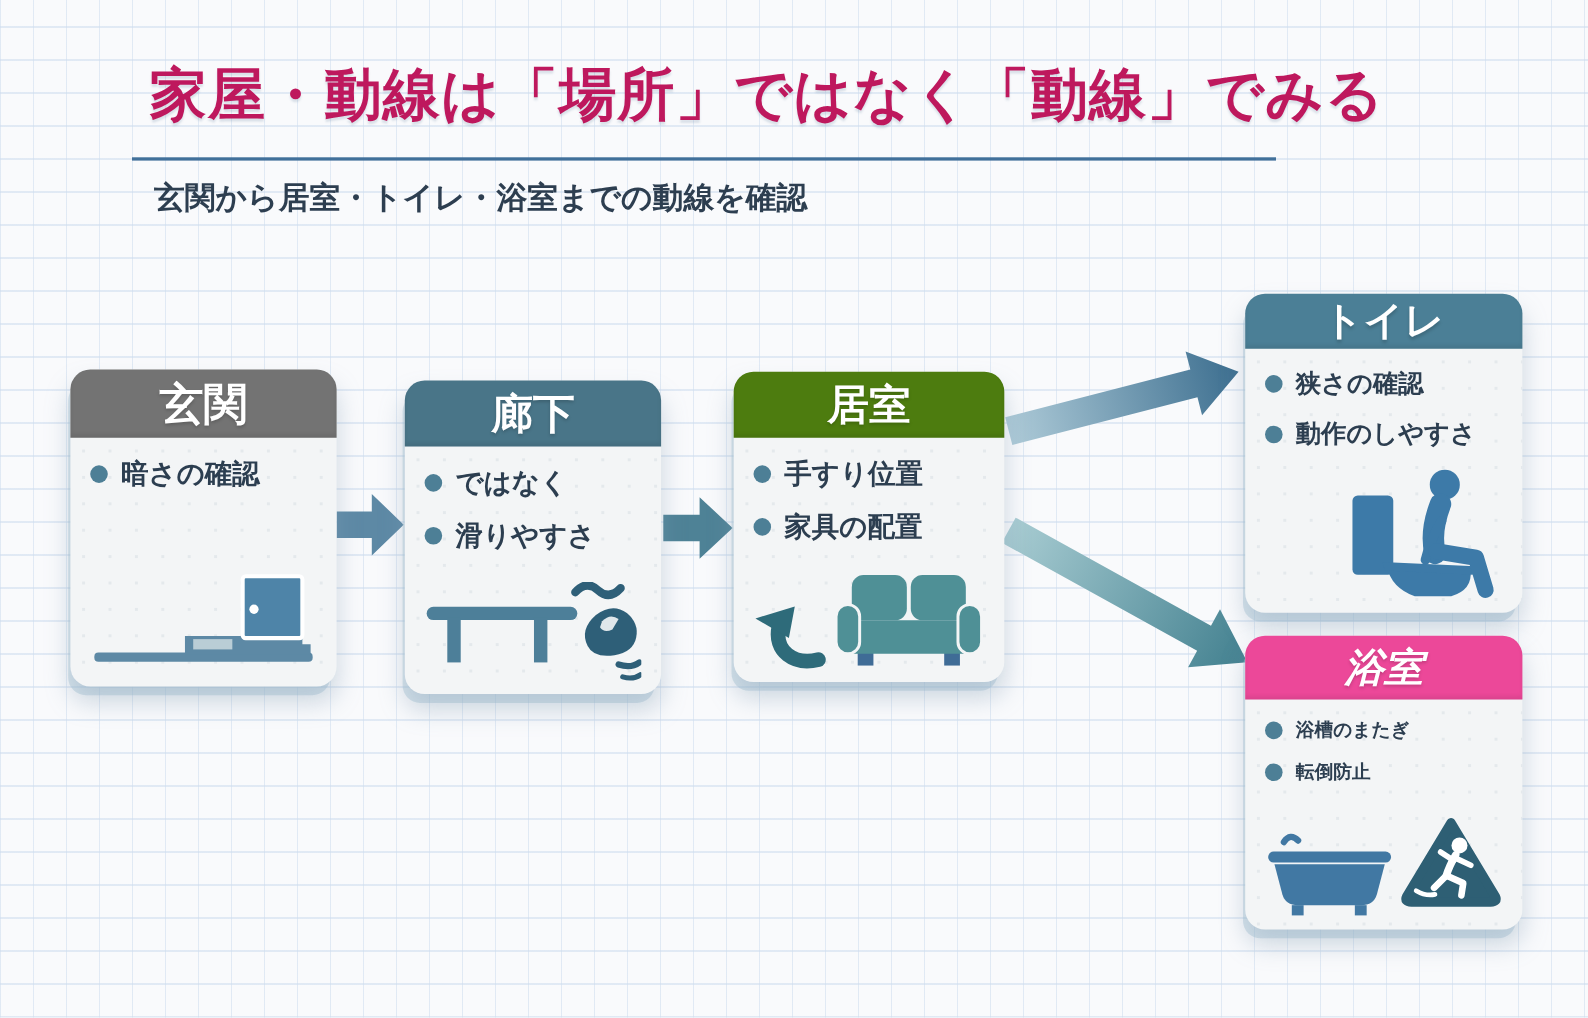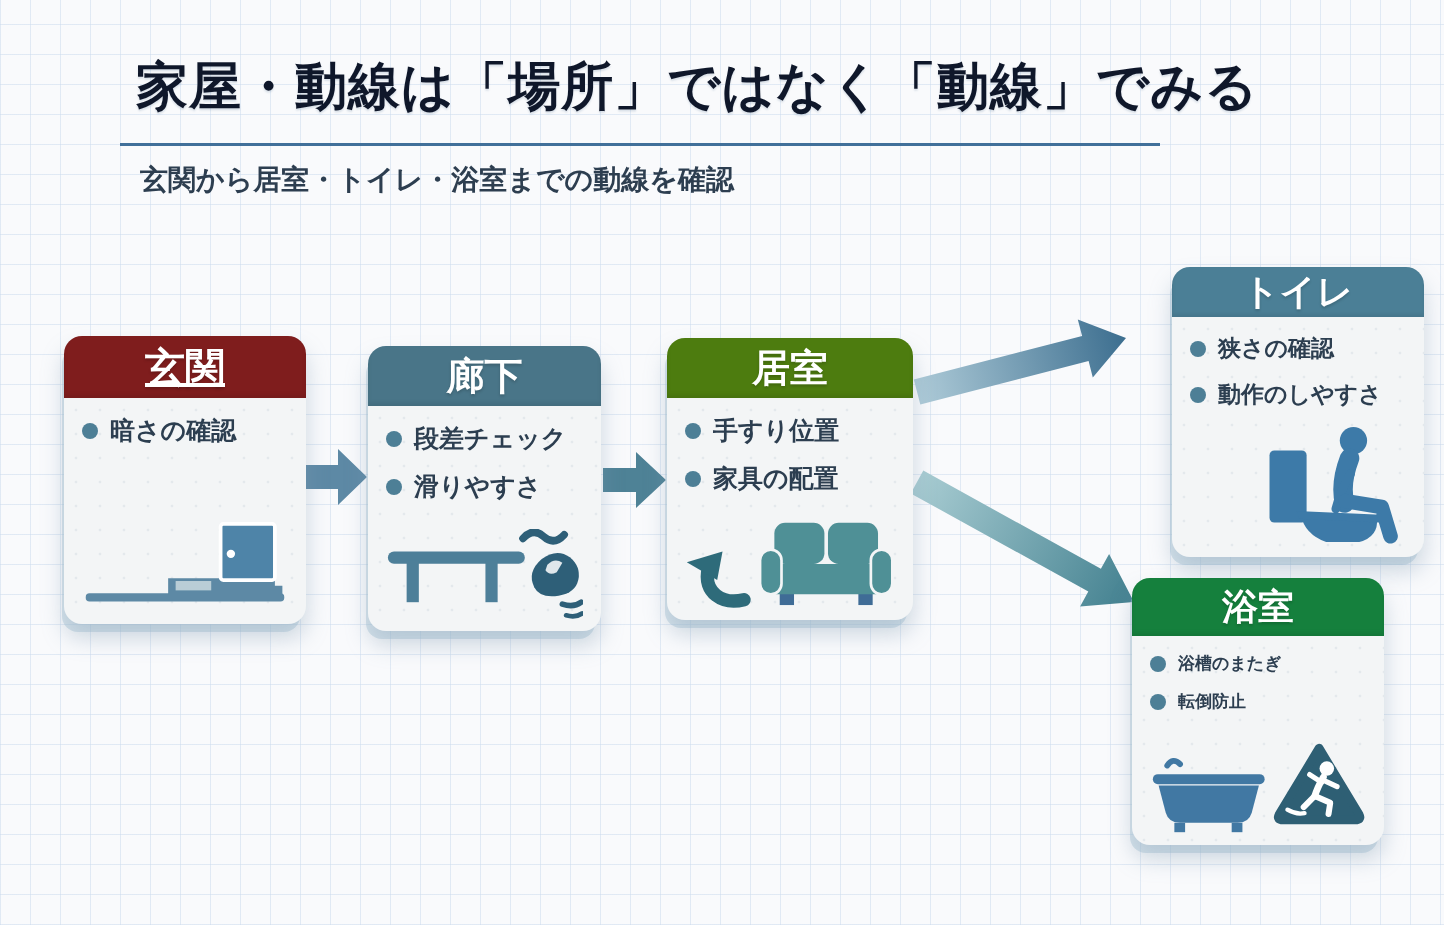--- a/index.html
+++ b/index.html
@@ -52,34 +52,34 @@
   .dot { width:16px; height:16px; border-radius:50%; flex:0 0 16px; }
   .item-label { font-size:25px; font-weight:700; color:#2c3e50; white-space:nowrap; }
   .icon-row { margin-top:auto; display:flex; align-items:flex-end; justify-content:space-between; }
 
   #card-genkan  { left:64px;  top:336px; width:242px; height:288px; }
   #card-genkan .card-header { height:62px; font-size:40px; }
   #card-rouka   { left:368px; top:346px; width:233px; height:285px; }
   #card-rouka .card-header { height:60px; font-size:38px; }
   #card-kyoshitsu { left:667px; top:338px; width:246px; height:282px; }
   #card-kyoshitsu .card-header { height:60px; font-size:38px; }
-  #card-toilet  { left:1132px; top:267px; width:252px; height:290px;margin-left:40px; }
+  #card-toilet  { left:1132px; top:267px; width:252px; height:290px; }
   #card-toilet .card-header { height:58px; font-size:36px; }
   #card-bath    { left:1132px; top:578px; width:252px; height:267px; }
   #card-bath .card-header { height:58px; font-size:36px; }
 
   #card-toilet .item-label { font-size:23px; }
   #card-bath .item-label { font-size:17px; }
 
   .arrow-layer { left:0; top:0; width:1444px; height:925px; pointer-events:none; }
 </style>
 </head>
 <body>
 
-<h1 class="abs page-title" style="color: #0f172a;">家屋・動線は「場所」ではなく「動線」でみる</h1>
+<h1 class="abs page-title" style="color: #be185d;">家屋・動線は「場所」ではなく「動線」でみる</h1>
 <div class="abs title-underline" style="background-color: rgb(65, 112, 154);"></div>
 <div class="abs page-subtitle" style="color: rgb(45, 62, 80);">玄関から居室・トイレ・浴室までの動線を確認</div>
 
 <svg class="abs arrow-layer" viewBox="0 0 1444 925" xmlns="http://www.w3.org/2000/svg">
   <defs>
     <linearGradient id="gradToilet" gradientUnits="userSpaceOnUse" x1="917" y1="392" x2="1126" y2="338">
       <stop offset="0" style="stop-color: rgb(174, 203, 216);"></stop>
       <stop offset="1" style="stop-color: rgb(60, 110, 143);"></stop>
     </linearGradient>
     <linearGradient id="gradBath" gradientUnits="userSpaceOnUse" x1="917" y1="482" x2="1134" y2="602">
@@ -87,21 +87,21 @@
       <stop offset="1" style="stop-color: rgb(66, 128, 143);"></stop>
     </linearGradient>
   </defs>
   <polygon points="306,465 338,465 338,449 367,477 338,505 338,489 306,489" style="fill: rgb(93, 137, 165);"></polygon>
   <polygon points="603,468 636,468 636,452 666,480 636,508 636,492 603,492" style="fill: rgb(78, 130, 150);"></polygon>
   <polygon fill="url(#gradToilet)" points="913.8,379.4 1082.1,335.9 1077.8,319.5 1126,338 1092.8,377.5 1088.6,361.1 920.3,404.6"></polygon>
   <polygon fill="url(#gradBath)" points="923.3,470.6 1100.9,568.8 1109.1,553.9 1134,602 1080.1,606.5 1088.3,591.6 910.7,493.4"></polygon>
 </svg>
 
 <div class="card" id="card-genkan">
-  <div class="card-header" style="background-color: #7f1d1d; text-decoration: underline;">玄関</div>
+  <div class="card-header" style="background-color: #737373;">玄関</div>
   <div class="card-body">
     <div class="item">
       <span class="dot" style="background-color: rgb(77, 127, 150);"></span>
       <span class="item-label">暗さの確認</span>
     </div>
     <div class="icon-row">
       <svg width="206" height="95" viewBox="0 0 220 95">
         <g style="color: rgb(93, 137, 165);">
           <rect x="4" y="76" width="212" height="9" rx="4" fill="currentColor"></rect>
           <path d="M92,76 L92,60 L206,60 L206,68 L214,68 L214,78 L92,78 Z" fill="currentColor"></path>
@@ -114,21 +114,21 @@
       </svg>
     </div>
   </div>
 </div>
 
 <div class="card" id="card-rouka">
   <div class="card-header" style="background-color: rgb(73, 117, 136);">廊下</div>
   <div class="card-body">
     <div class="item">
       <span class="dot" style="background-color: rgb(77, 127, 150);"></span>
-      <span class="item-label">段差チェック</span>
+      <span class="item-label">ではなく</span>
     </div>
     <div class="item">
       <span class="dot" style="background-color: rgb(77, 127, 150);"></span>
       <span class="item-label">滑りやすさ</span>
     </div>
     <div class="icon-row">
       <svg width="197" height="92" viewBox="0 0 210 98">
         <g style="color: rgb(77, 127, 153);">
           <rect x="2" y="24" width="146" height="13" rx="6.5" fill="currentColor"></rect>
           <rect x="22" y="34" width="13" height="44" fill="currentColor"></rect>
@@ -198,21 +198,21 @@
           <path d="M94,34 q-10,26 -5,46" fill="none" stroke="currentColor" stroke-width="20" stroke-linecap="round"></path>
           <path d="M95,50 q-10,16 -15,36" fill="none" stroke="currentColor" stroke-width="9" stroke-linecap="round"></path>
           <path d="M90,78 L127,84 L136,114" fill="none" stroke="currentColor" stroke-width="15" stroke-linecap="round" stroke-linejoin="round"></path>
         </g>
       </svg>
     </div>
   </div>
 </div>
 
 <div class="card" id="card-bath">
-  <div class="card-header" style="background-color: #15803d;">浴室</div>
+  <div class="card-header" style="background-color: #ec4899; font-style: italic;">浴室</div>
   <div class="card-body">
     <div class="item">
       <span class="dot" style="background-color: rgb(77, 127, 150);"></span>
       <span class="item-label">浴槽のまたぎ</span>
     </div>
     <div class="item">
       <span class="dot" style="background-color: rgb(77, 127, 150);"></span>
       <span class="item-label">転倒防止</span>
     </div>
     <div class="icon-row">

